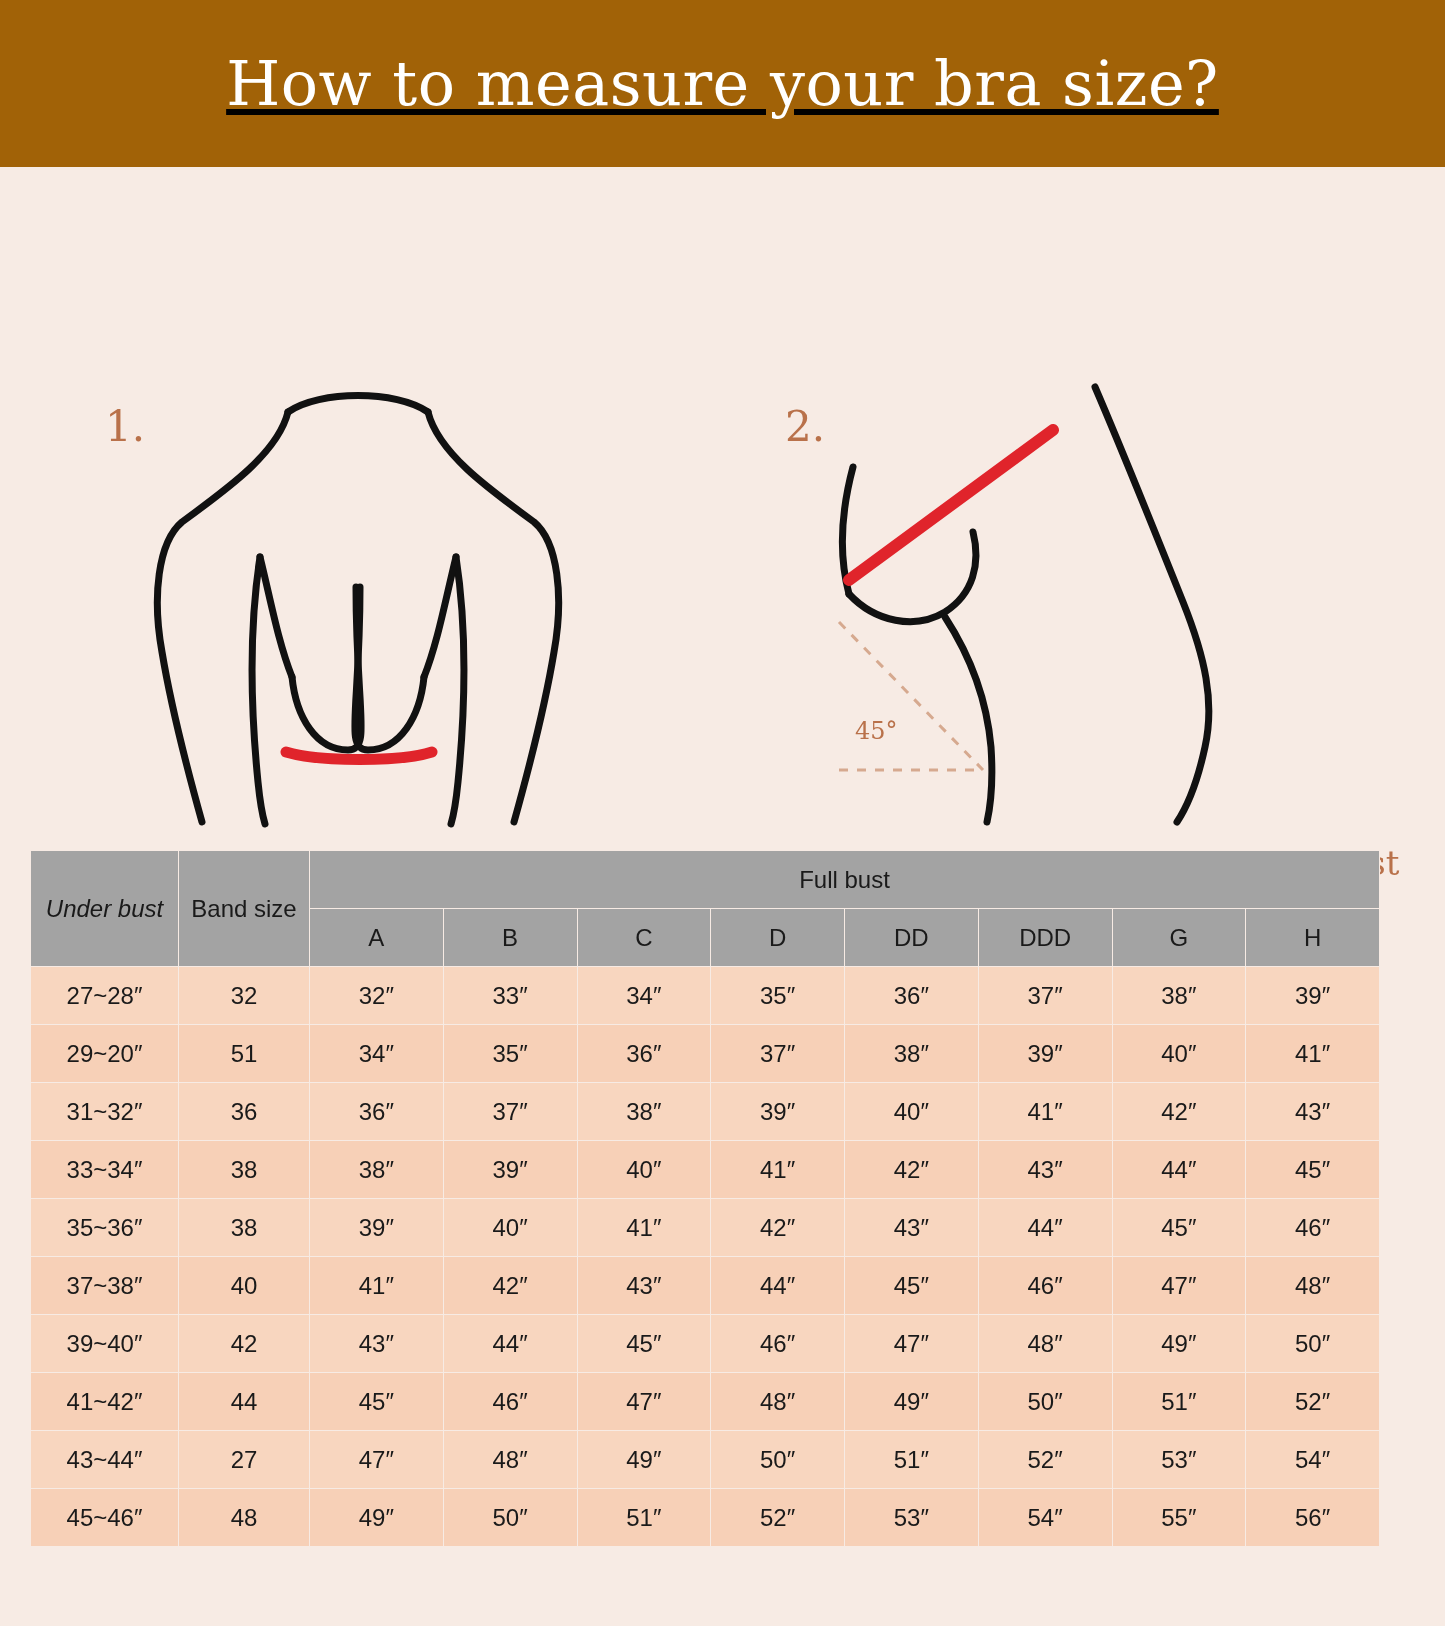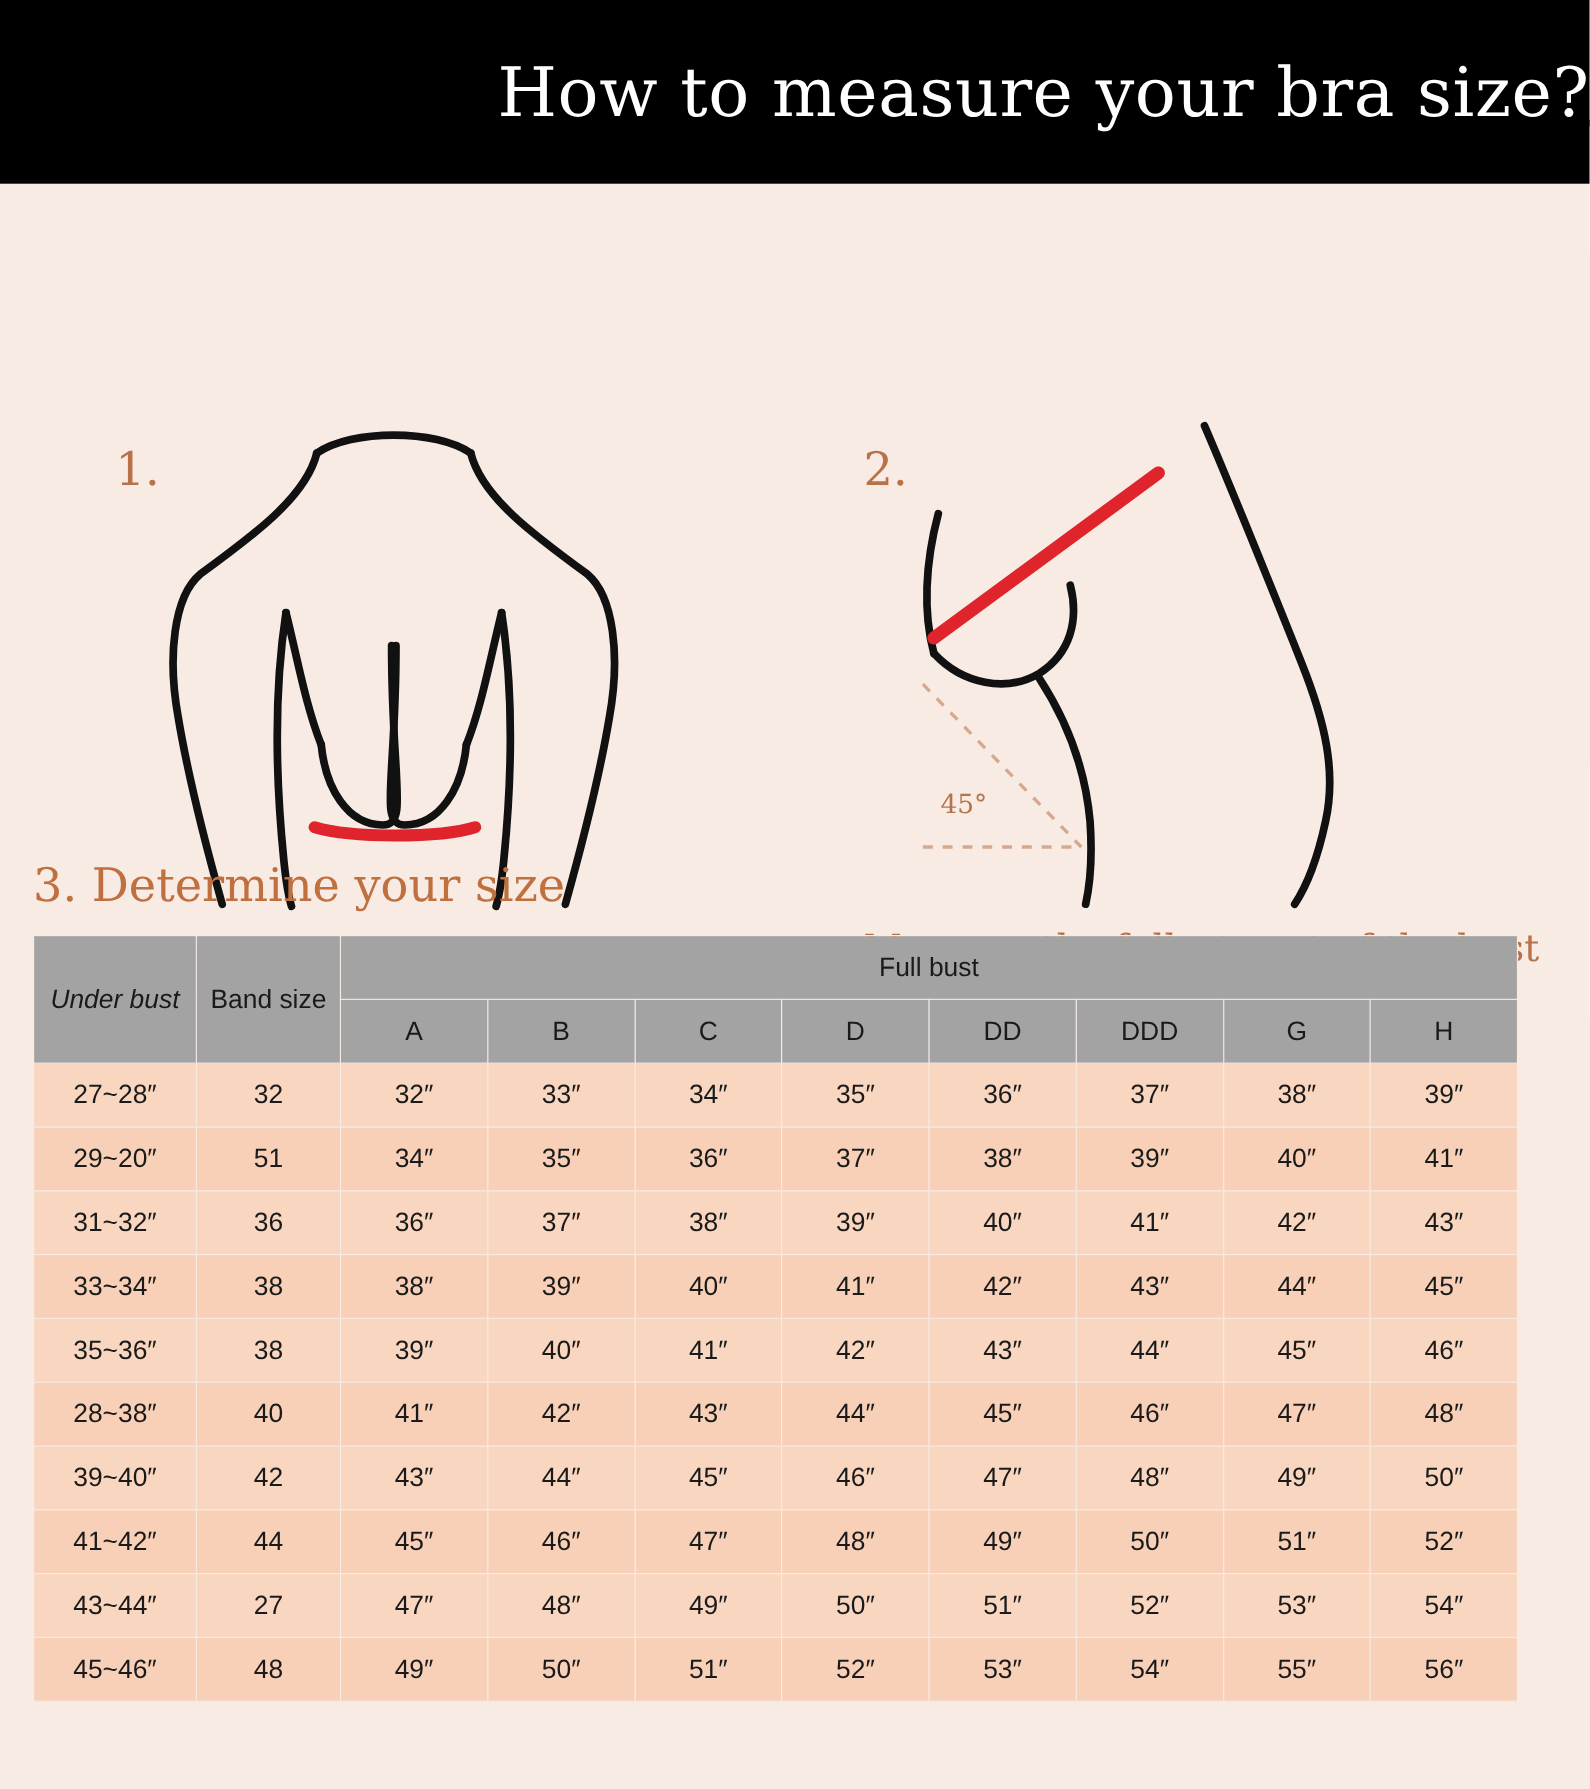--- a/index.html
+++ b/index.html
@@ -18,24 +18,24 @@
     width: 1445px;
     height: 1626px;
     background: #f7ebe4;
     position: relative;
     box-sizing: border-box;
   }
   
   .header-bar {
     width: 100%;
     height: 167px;
-    background: #000000;
+    background: #a16207;
     display: flex;
     align-items: center;
-    justify-content: flex-end;
+    justify-content: center;
     box-sizing: border-box;
     text-decoration: underline;
   }
   .header-title {
     color: #ffffff;
     font-family: "DejaVu Serif", "Liberation Serif", serif;
     font-size: 62px;
     letter-spacing: 0.5px;
     font-weight: 400;
     text-align: center;
@@ -184,21 +184,20 @@
 
         <path d="M44,208 L248,58" stroke="#e0242b" stroke-width="12" stroke-linecap="round" fill="none"></path>
       </svg>
 
       <div class="step-num" style="left:110px; top:540px; font-size:24px;">45°</div>
 
       <div class="caption" style="left:40px; top:665px; width:640px;">Measure the fullest part of the bust</div>
     </div>
   </div>
 
-  <div class="section-title">3. Determine your size</div>
 
   <div class="table-wrap">
     <table class="sizechart">
       <thead>
         <tr>
           <td class="hd-underbust" rowspan="2">Under bust</td>
           <td class="hd-band" rowspan="2">Band size</td>
           <td class="hd-fullbust" colspan="8">Full bust</td>
         </tr>
         <tr>
@@ -267,21 +266,21 @@
           <td>39″</td>
           <td>40″</td>
           <td>41″</td>
           <td>42″</td>
           <td>43″</td>
           <td>44″</td>
           <td>45″</td>
           <td>46″</td>
         </tr>
         <tr>
-          <td class="firstcol">28~38″</td>
+          <td class="firstcol">37~38″</td>
           <td>40</td>
           <td>41″</td>
           <td>42″</td>
           <td>43″</td>
           <td>44″</td>
           <td>45″</td>
           <td>46″</td>
           <td>47″</td>
           <td>48″</td>
         </tr>

